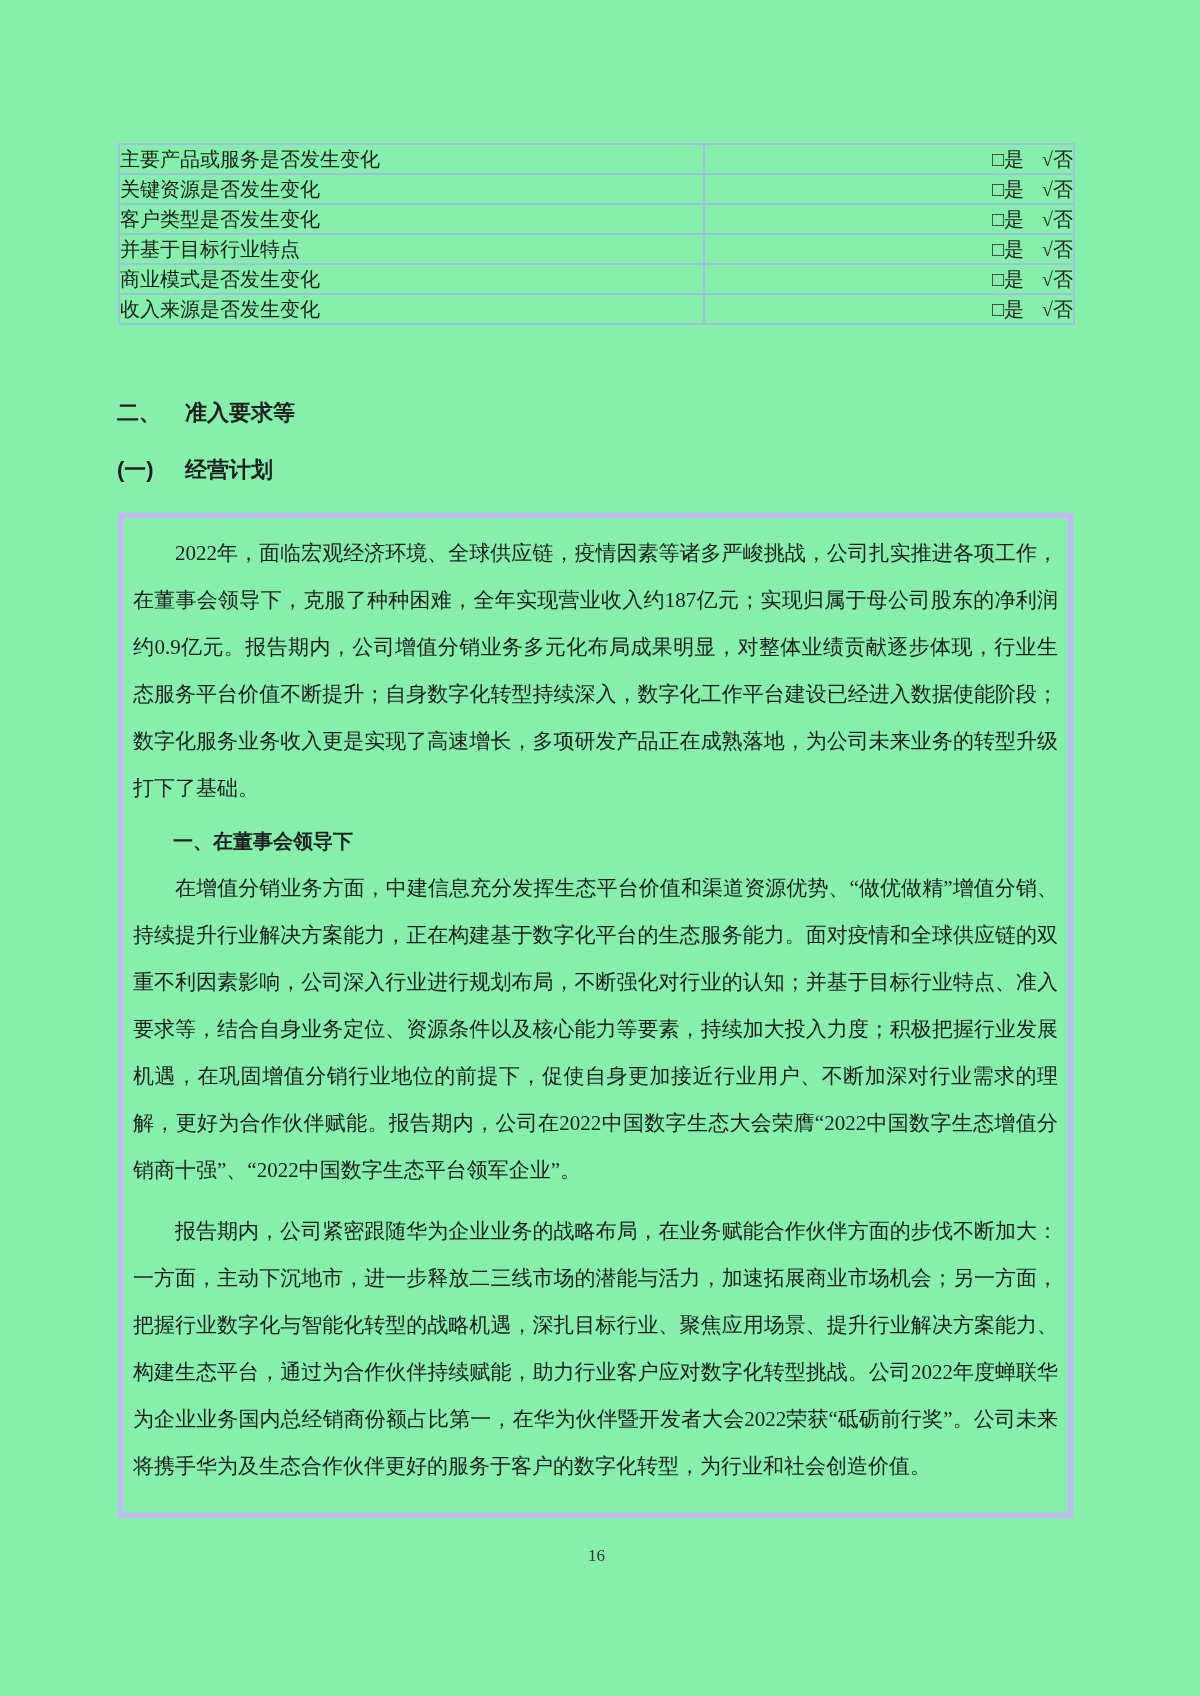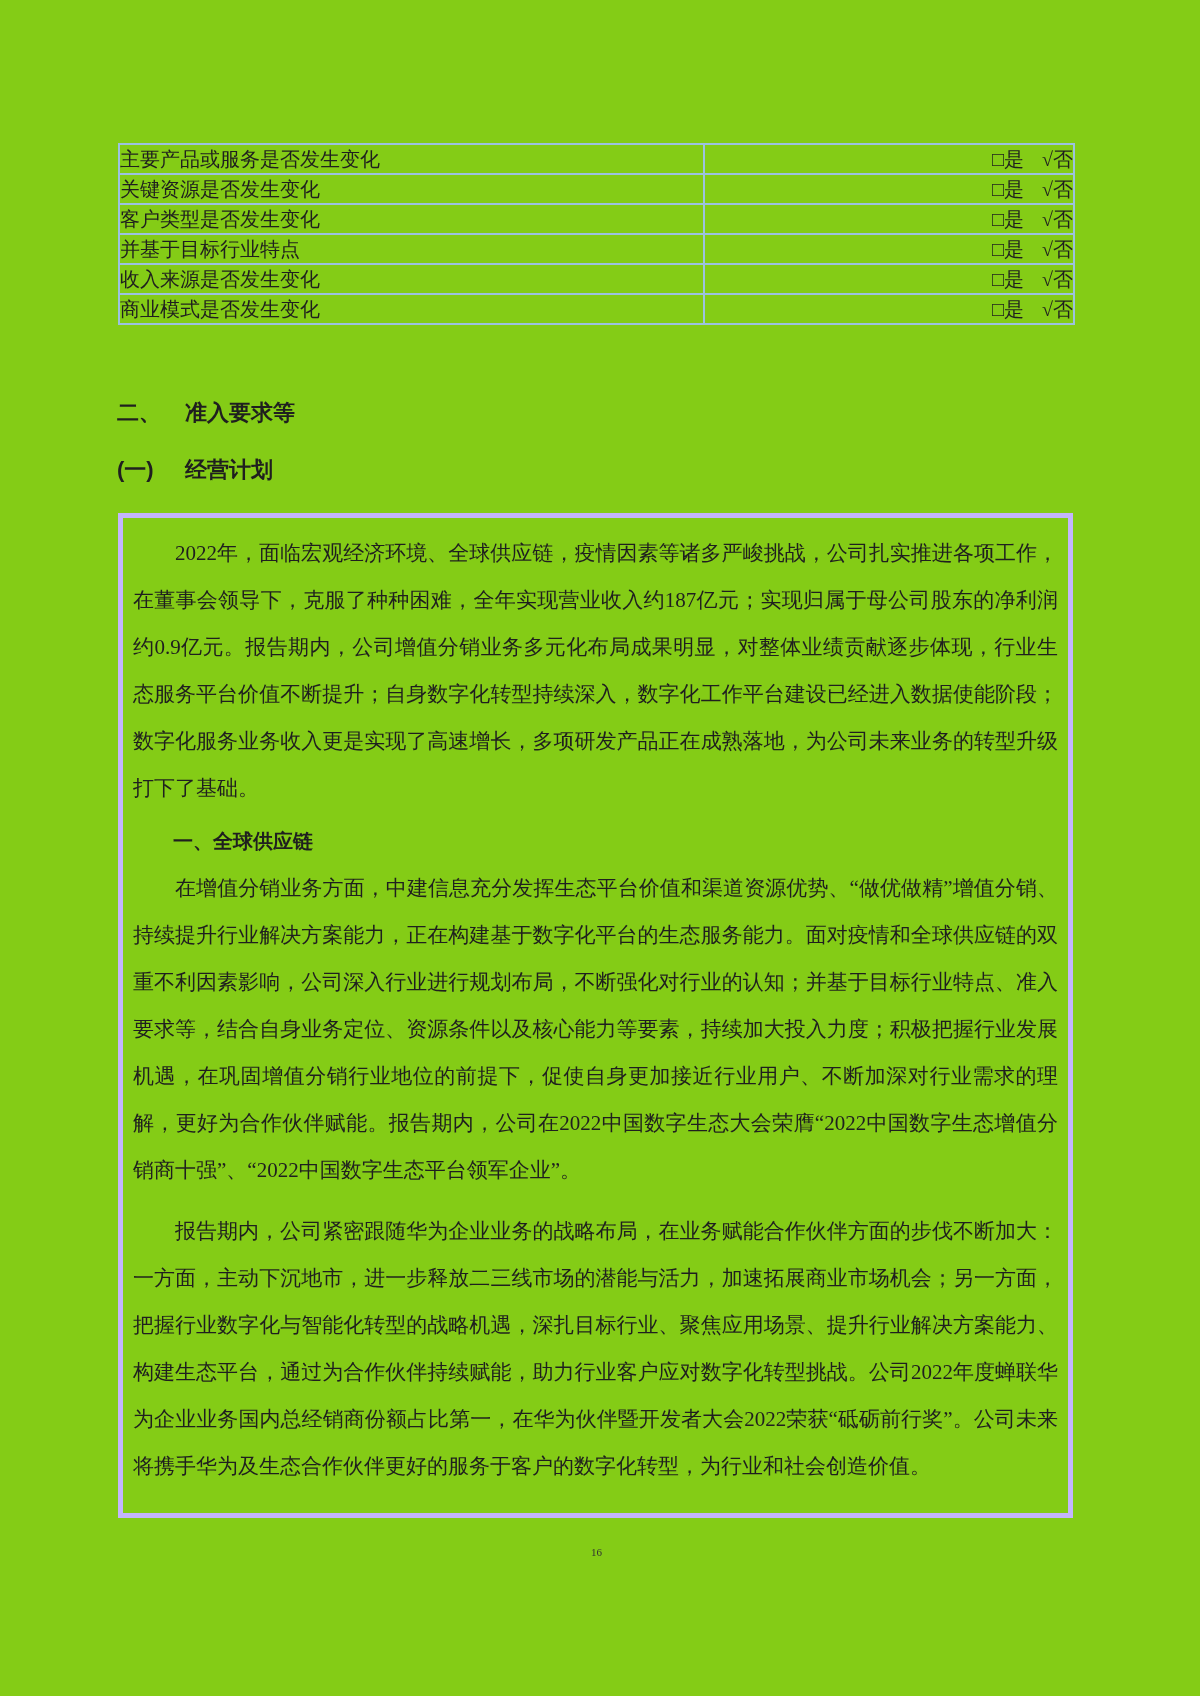--- a/index.html
+++ b/index.html
@@ -4,21 +4,21 @@
 <style>
   html, body {
     margin: 0;
     padding: 0;
     background: #ffffff;
   }
   .page {
     position: relative;
     width: 1200px;
     height: 1696px;
-    background: #84cc16;
+    background: #86efac;
     font-family: "Liberation Serif", "DejaVu Serif", serif;
     color: #1f1f1f;
     overflow: hidden;
   }
 
   
   table.change-table {
     position: absolute;
     top: 143px;
     left: 118px;
@@ -92,21 +92,21 @@
     font-family: "Liberation Sans", "DejaVu Sans", sans-serif;
   }
 
   
   .page-number {
     position: absolute;
     top: 1546px;
     left: 118px;
     width: 957px;
     text-align: center;
-    font-size: 11px;
+    font-size: 17px;
     color: #333333;
   }
 </style>
 </head>
 <body>
 
 <div class="page">
 
   <table class="change-table">
     <tbody>
@@ -120,40 +120,40 @@
       </tr>
       <tr>
         <td class="q-cell">客户类型是否发生变化</td>
         <td class="a-cell"><span class="ans-yes">□是</span><span class="ans-no">√否</span></td>
       </tr>
       <tr>
         <td class="q-cell">并基于目标行业特点</td>
         <td class="a-cell"><span class="ans-yes">□是</span><span class="ans-no">√否</span></td>
       </tr>
       <tr>
-        <td class="q-cell">收入来源是否发生变化</td>
+        <td class="q-cell">商业模式是否发生变化</td>
         <td class="a-cell"><span class="ans-yes">□是</span><span class="ans-no">√否</span></td>
       </tr>
       <tr>
-        <td class="q-cell">商业模式是否发生变化</td>
+        <td class="q-cell">收入来源是否发生变化</td>
         <td class="a-cell"><span class="ans-yes">□是</span><span class="ans-no">√否</span></td>
       </tr>
     </tbody>
   </table>
 
   <div class="h1">
     <span class="num">二、</span><span>准入要求等</span>
   </div>
 
   <div class="h2">
     <span class="num">(一)</span><span>经营计划</span>
   </div>
 
   <div class="content-box">
     <p class="body-par">2022年，面临宏观经济环境、全球供应链，疫情因素等诸多严峻挑战，公司扎实推进各项工作，在董事会领导下，克服了种种困难，全年实现营业收入约187亿元；实现归属于母公司股东的净利润约0.9亿元。报告期内，公司增值分销业务多元化布局成果明显，对整体业绩贡献逐步体现，行业生态服务平台价值不断提升；自身数字化转型持续深入，数字化工作平台建设已经进入数据使能阶段；数字化服务业务收入更是实现了高速增长，多项研发产品正在成熟落地，为公司未来业务的转型升级打下了基础。</p>
-    <div class="sub-heading">一、全球供应链</div>
+    <div class="sub-heading">一、在董事会领导下</div>
     <p class="body-par">在增值分销业务方面，中建信息充分发挥生态平台价值和渠道资源优势、“做优做精”增值分销、持续提升行业解决方案能力，正在构建基于数字化平台的生态服务能力。面对疫情和全球供应链的双重不利因素影响，公司深入行业进行规划布局，不断强化对行业的认知；并基于目标行业特点、准入要求等，结合自身业务定位、资源条件以及核心能力等要素，持续加大投入力度；积极把握行业发展机遇，在巩固增值分销行业地位的前提下，促使自身更加接近行业用户、不断加深对行业需求的理解，更好为合作伙伴赋能。报告期内，公司在2022中国数字生态大会荣膺“2022中国数字生态增值分销商十强”、“2022中国数字生态平台领军企业”。</p>
     <p class="body-par">报告期内，公司紧密跟随华为企业业务的战略布局，在业务赋能合作伙伴方面的步伐不断加大：一方面，主动下沉地市，进一步释放二三线市场的潜能与活力，加速拓展商业市场机会；另一方面，把握行业数字化与智能化转型的战略机遇，深扎目标行业、聚焦应用场景、提升行业解决方案能力、构建生态平台，通过为合作伙伴持续赋能，助力行业客户应对数字化转型挑战。公司2022年度蝉联华为企业业务国内总经销商份额占比第一，在华为伙伴暨开发者大会2022荣获“砥砺前行奖”。公司未来将携手华为及生态合作伙伴更好的服务于客户的数字化转型，为行业和社会创造价值。</p>
   </div>
 
   <div class="page-number">16</div>
 
 </div>
 
 </body></html>

